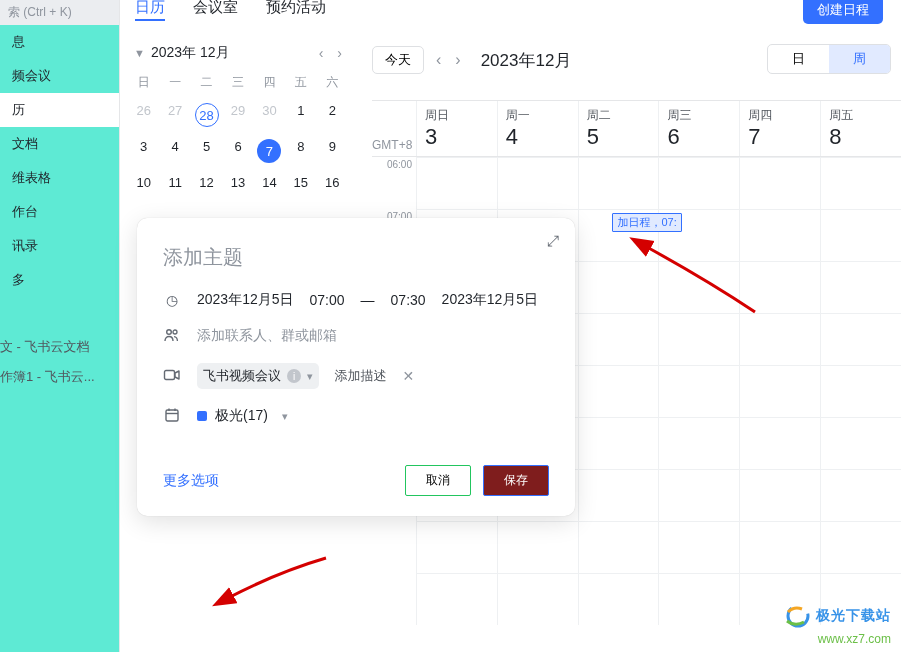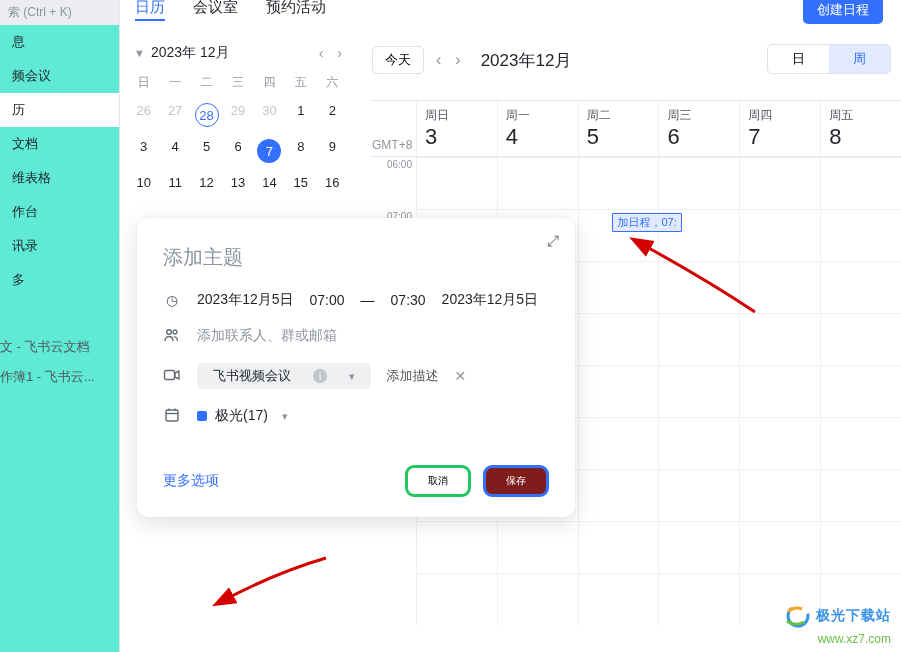--- a/index.html
+++ b/index.html
@@ -43,30 +43,30 @@
 .grid-cols { flex: 1; display: flex; position: relative; }
 .grid-col { flex: 1; border-left: 1px solid #eef0f2; }
 .grid-row { height: 52px; border-top: 1px solid #eef0f2; }
 .event-chip { position: absolute; left: 40.5%; top: 56px; background: #e1eaff; border: 1px solid #3370ff; color: #3370ff; font-size: 11px; padding: 1px 4px; border-radius: 1px; white-space: nowrap; }
 .popup { position: absolute; left: 137px; top: 218px; width: 438px; background: #fff; border-radius: 10px; box-shadow: 0 6px 24px rgba(0,0,0,.12), 0 0 1px rgba(0,0,0,.2); padding: 26px 26px 20px 26px; }
 .popup-expand { position: absolute; right: 16px; top: 14px; color: #646a73; font-size: 15px; cursor: pointer; }
 .popup-title { font-size: 20px; color: #8f959e; margin-bottom: 20px; }
 .popup-row { display: flex; align-items: center; gap: 16px; margin-bottom: 18px; font-size: 14px; color: #1f2329; }
 .popup-row .icon { width: 18px; color: #646a73; flex-shrink: 0; text-align: center; }
 .placeholder { color: #8f959e; }
-.video-chip { background: #eef0f2; padding: 4px 16px; border-radius: 5px; display: inline-flex; align-items: center; gap: 22px; font-size: 13px; }
+.video-chip { background: #eef0f2; padding: 4px 6px; border-radius: 5px; display: inline-flex; align-items: center; gap: 6px; font-size: 13px; }
 .video-chip .info { background: #c2c6cc; color: #fff; width: 14px; height: 14px; border-radius: 50%; display: inline-flex; align-items: center; justify-content: center; font-size: 10px; }
 .conf-set { color: #51565d; font-size: 13px; }
 .conf-x { color: #8f959e; cursor: pointer; }
 .cal-chip { display: inline-flex; align-items: center; gap: 8px; }
 .cal-dot { width: 10px; height: 10px; background: #3370ff; border-radius: 2px; }
 .popup-footer { display: flex; align-items: center; margin-top: 40px; }
 .more-opts { color: #3370ff; font-size: 14px; cursor: pointer; }
 .popup-btns { margin-left: auto; display: flex; gap: 12px; }
-.btn { padding: 6px 20px; border-radius: 9px; font-size: 10px; border: 3px solid #22c55e; background: #fff; cursor: pointer; }
+.btn { padding: 6px 20px; border-radius: 2px; font-size: 12px; border: 1px solid #22c55e; background: #fff; cursor: pointer; }
 .btn.primary { background: #7f1d1d; color: #fff; border-color: #3370ff; }
 .watermark { position: absolute; right: 10px; bottom: 6px; font-size: 14px; text-align: right; }
 .watermark .t1 { color: #3893e8; font-weight: bold; letter-spacing: 1px; }
 .watermark .t2 { color: #6bbf47; font-size: 12px; }
 .wm-icon { display: inline-block; width: 28px; height: 28px; vertical-align: middle; margin-right: 2px; }
 .arrow { position: absolute; pointer-events: none; }
 svg { overflow: visible; }
 </style>
 </head>
 <body>

